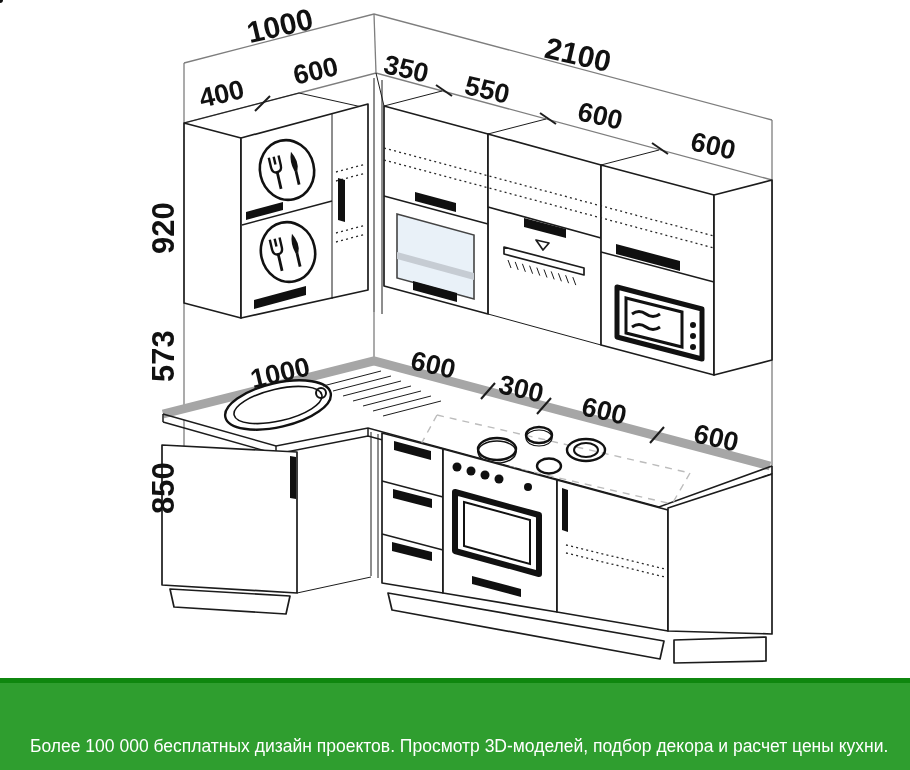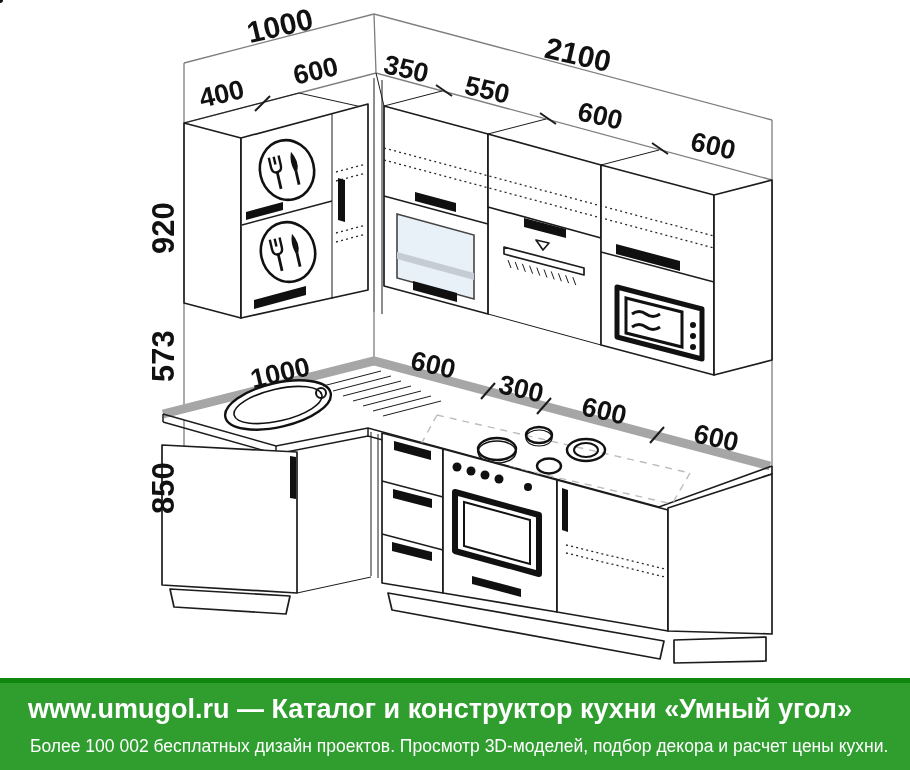--- a/index.html
+++ b/index.html
@@ -237,17 +237,16 @@
     <text class="dim" x="280" y="382" transform="rotate(-13 280 372)">1000</text>
     <text class="dim" x="433" y="374" transform="rotate(13 433 366)">600</text>
     <text class="dim" x="521" y="398" transform="rotate(13 521 390)">300</text>
     <text class="dim" x="604" y="420" transform="rotate(13 604 412)">600</text>
     <text class="dim" x="716" y="447" transform="rotate(13 716 439)">600</text>
   </g>
 </svg>
 
 <div id="banner">
   <div class="stripe"></div>
-  <div class="l1">www.umugol.ru — Каталог и конструктор кухни «Умный угол»</div>
-  <div class="l2">Более 100 002 бесплатных дизайн проектов. Просмотр 3D-моделей, подбор декора и расчет цены кухни.</div>
+  <div class="l2">Более 100 000 бесплатных дизайн проектов. Просмотр 3D-моделей, подбор декора и расчет цены кухни.</div>
 </div>
 
 </div>
 
 </body></html>

